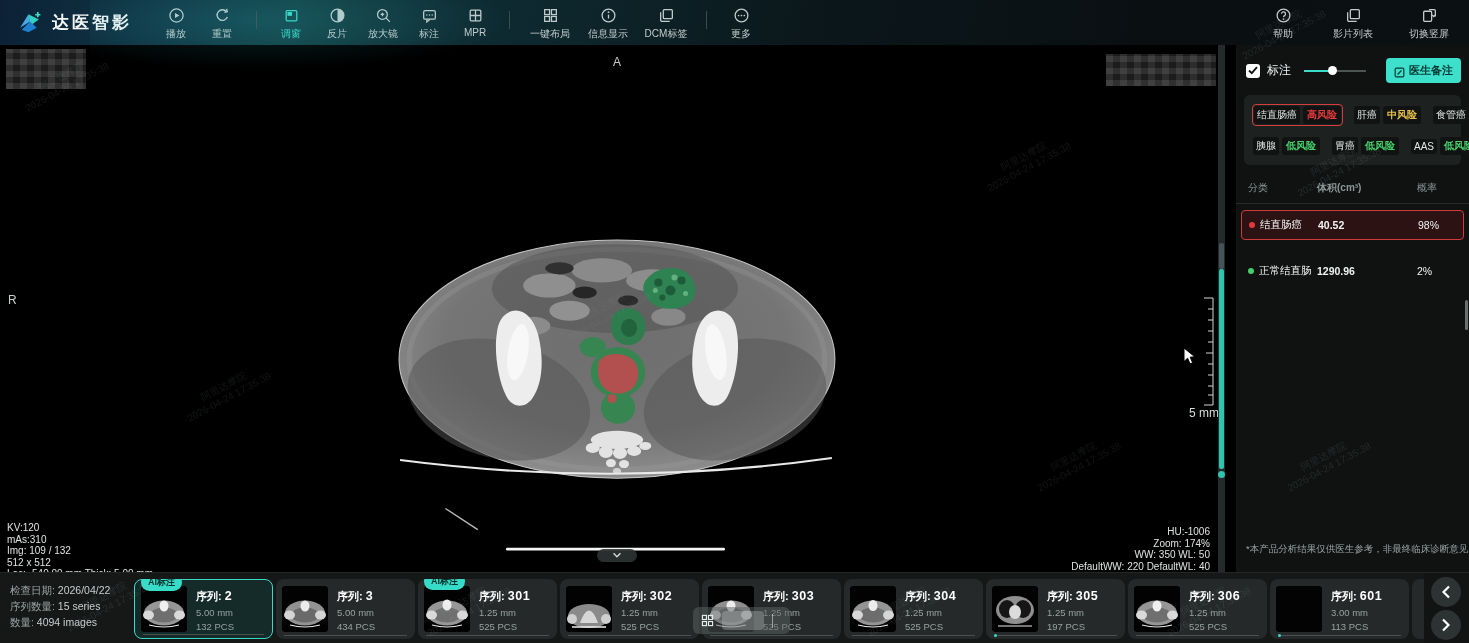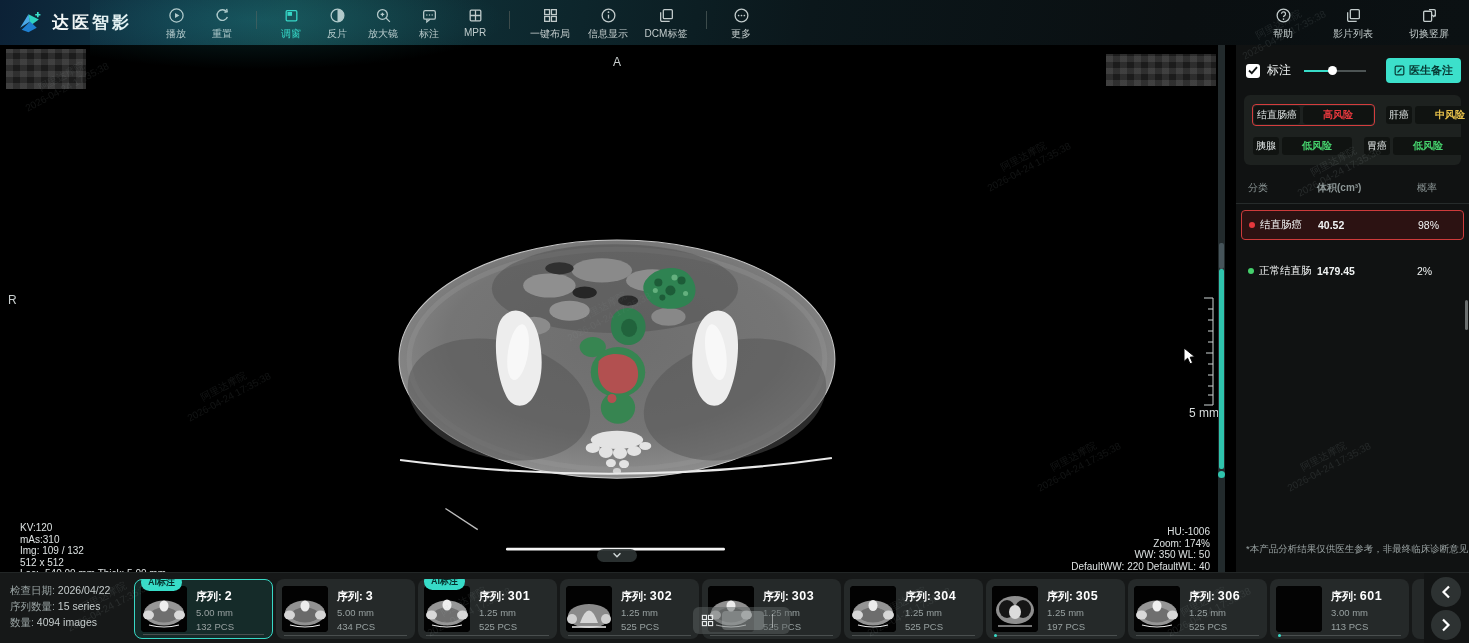--- a/index.html
+++ b/index.html
@@ -45,29 +45,29 @@
   
   #panel { position:absolute; top:45px; left:1236px; width:233px; height:527px; background:#101212; }
   #panel-head { display:flex; align-items:center; padding:13px 8px 0 10px; gap:7px; }
   .cbx { width:14px; height:14px; background:#fff; border-radius:3px; display:flex; align-items:center; justify-content:center; cursor:pointer; }
   #panel-head .pl-label { font-size:12px; color:#eef2f2; }
   .slider { position:relative; width:62px; height:12px; margin-left:6px; cursor:pointer; }
   .slider .tr-l { position:absolute; top:5px; left:0; width:28px; height:2px; background:#38dcc8; }
   .slider .tr-r { position:absolute; top:5px; left:28px; right:0; height:2px; background:#4d5454; }
   .slider .knob { position:absolute; top:1px; left:24px; width:9px; height:9px; border-radius:50%; background:#fff; }
   #doctor-note-btn { margin-left:auto; background:#3ce0cb; color:#073833; font-size:11px; font-weight:bold;
-    border:none; border-radius:4px; padding:5px 8px; display:flex; align-items:center; gap:4px; cursor:pointer;
+    border:none; border-radius:4px; padding:5px 8px; display:flex; align-items:flex-end; gap:4px; cursor:pointer;
     font-family:inherit; }
   #risk-card { margin:12px 8px 0 8px; background:#1d211f; border-radius:6px; padding:9px 8px; }
   .risk-row { display:flex; align-items:center; gap:10px; }
   .risk-row + .risk-row { margin-top:10px; }
   .tag { display:flex; align-items:center; gap:3px; padding:1px; border-radius:4px; cursor:pointer; }
   .tag.hl { border:1px solid #d43d3d; }
   .tag .t-name { font-size:10px; color:#e3e8e8; background:#101311; padding:2px 3px; border-radius:3px; white-space:nowrap; }
-  .tag .t-level { font-size:10px; font-weight:bold; background:#101311; padding:2px 20px; border-radius:3px; white-space:nowrap; }
+  .tag .t-level { font-size:10px; font-weight:bold; background:#101311; padding:2px 4px; border-radius:3px; white-space:nowrap; }
   .lv-high { color:#e5383d; } .lv-mid { color:#e6c04a; } .lv-low { color:#45d06c; }
   #cls-table { margin-top:16px; font-size:10.5px; }
   .tbl-head { display:flex; color:#8d9797; font-size:10px; padding:0 0 8px 12px; border-bottom:1px solid #262b2b; }
   .c-name { width:69px; } .c-vol { width:76px;font-weight:bold; } .c-prob { flex:1;margin-left:24px; }
   .tbl-row { display:flex; align-items:center; padding:24px 0 8px 12px; cursor:pointer; }
   .tbl-row.sel { margin:6px 5px 0 5px; padding:7px 0 7px 7px; border:1px solid #cd3b3b; border-radius:4px;
     background:rgba(110,20,20,.30); }
   .tbl-row .dot { width:6px; height:6px; border-radius:50%; margin-right:5px; }
   .tbl-row .rv { color:#f0f3f3; }
   #disclaimer { position:absolute; left:10px; bottom:16px; font-size:9.5px; color:#9aa3a3; }
@@ -300,21 +300,21 @@
         <ellipse cx="211" cy="231" rx="5" ry="4"></ellipse>
         <ellipse cx="224" cy="232" rx="5" ry="4"></ellipse>
     </g>
     <ellipse cx="217" cy="239" rx="4" ry="3" fill="#d2d2d2"></ellipse>
 
     <path d="M2 228 Q217 256 430 226" fill="none" stroke="#e9e9e9" stroke-width="2"></path>
     <line x1="47" y1="276" x2="79" y2="297" stroke="#bdbdbd" stroke-width="1.3"></line>
     <rect x="107" y="315" width="217" height="2.6" rx="1.2" fill="#f5f5f5"></rect>
   </svg>
 
-  <div class="ct-overlay" style="left:20px; top:477px;">
+  <div class="ct-overlay" style="left:7px; top:477px;">
     <div>KV:120</div>
     <div>mAs:310</div>
     <div>Img: 109 / 132</div>
     <div>512 x 512</div>
     <div>Loc: -540.00 mm Thick: 5.00 mm</div>
   </div>
   <div class="ct-overlay right" style="right:18px; top:481px;">
     <div>HU:-1006</div>
     <div>Zoom: 174%</div>
     <div>WW: 350 WL: 50</div>
@@ -415,21 +415,21 @@
     </div>
     <div class="tbl-row sel">
       <span class="dot" style="background:#e5383d;"></span>
       <span class="c-name rv" style="width:58px;">结直肠癌</span>
       <span class="c-vol rv">40.52</span>
       <span class="c-prob rv">98%</span>
     </div>
     <div class="tbl-row">
       <span class="dot" style="background:#45d06c;"></span>
       <span class="c-name rv" style="width:58px;">正常结直肠</span>
-      <span class="c-vol rv">1479.45</span>
+      <span class="c-vol rv">1290.96</span>
       <span class="c-prob rv">2%</span>
     </div>
   </div>
 
   <div id="disclaimer">*本产品分析结果仅供医生参考，非最终临床诊断意见</div>
   <div id="panel-scroll"></div>
 </div>
 
 <div id="strip">
   <div id="strip-info">

